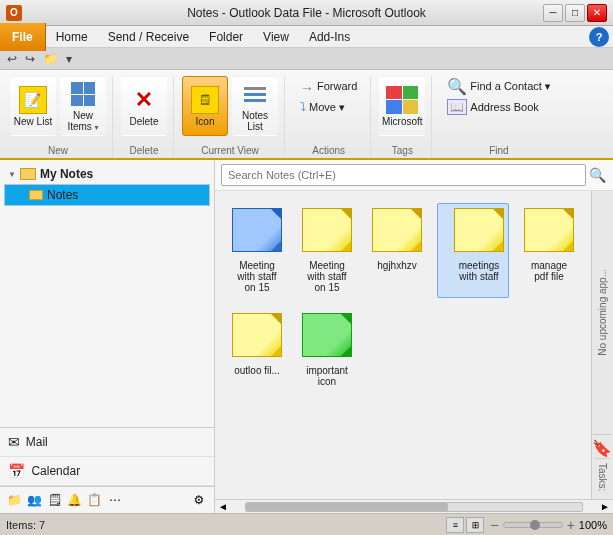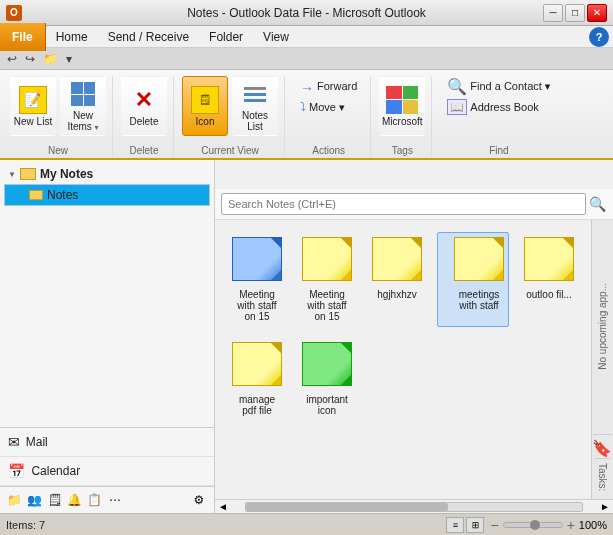--- a/index.html
+++ b/index.html
@@ -296,20 +296,21 @@
     <div class="title-btn close">✕</div>
   </div>
 </div>
 
 <div id="menu-bar">
   <div id="file-btn">File</div>
   <div class="menu-item">Home</div>
   <div class="menu-item">Send / Receive</div>
   <div class="menu-item">Folder</div>
   <div class="menu-item">View</div>
+  <div class="menu-item">Add-Ins</div>
   <div id="help-btn">?</div>
 </div>
 
 <div id="quick-access">
   <span class="qa-btn">↩</span>
   <span class="qa-btn">↪</span>
   <span class="qa-btn">📁</span>
   <span class="qa-btn">▾</span>
 </div>
 
@@ -441,21 +442,21 @@
         <div class="nb-icon">🗒</div>
         <div class="nb-icon">🔔</div>
         <div class="nb-icon">📋</div>
         <div class="nb-icon">⋯</div>
         <span style="flex:1"></span>
         <div class="nb-icon">⚙</div>
       </div>
     </div>
   </div>
 
-  <div style="display:flex; flex:1; flex-direction:column; min-width:0;margin-top:29px;">
+  <div style="display:flex; flex:1; flex-direction:column; min-width:0;">
 
     <div id="search-bar">
       <input id="search-input" type="text" placeholder="Search Notes (Ctrl+E)" style="">
       <span id="search-btn">🔍</span>
     </div>
 
     <div style="display:flex; flex:1; min-height:0;">
 
       <div id="notes-grid">
       <div class="note-item">
@@ -494,30 +495,30 @@
             </div>
             <div class="note-label">meetings with staff</div>
           </div>
           <div class="note-item">
             <div class="note-icon">
               <div class="note-body yellow">
                 <div class="note-corner yellow"></div>
                 <div class="note-fold yellow"></div>
               </div>
             </div>
-            <div class="note-label">outloo fil...</div>
+            <div class="note-label">manage pdf file</div>
           </div>
           <div class="note-item">
             <div class="note-icon">
               <div class="note-body yellow">
                 <div class="note-corner yellow"></div>
                 <div class="note-fold yellow"></div>
               </div>
             </div>
-            <div class="note-label">manage pdf file</div>
+            <div class="note-label">outloo fil...</div>
           </div>
           <div class="note-item">
             <div class="note-icon">
               <div class="note-body green">
                 <div class="note-corner green"></div>
                 <div class="note-fold green"></div>
               </div>
             </div>
             <div class="note-label">important icon</div>
           </div>

